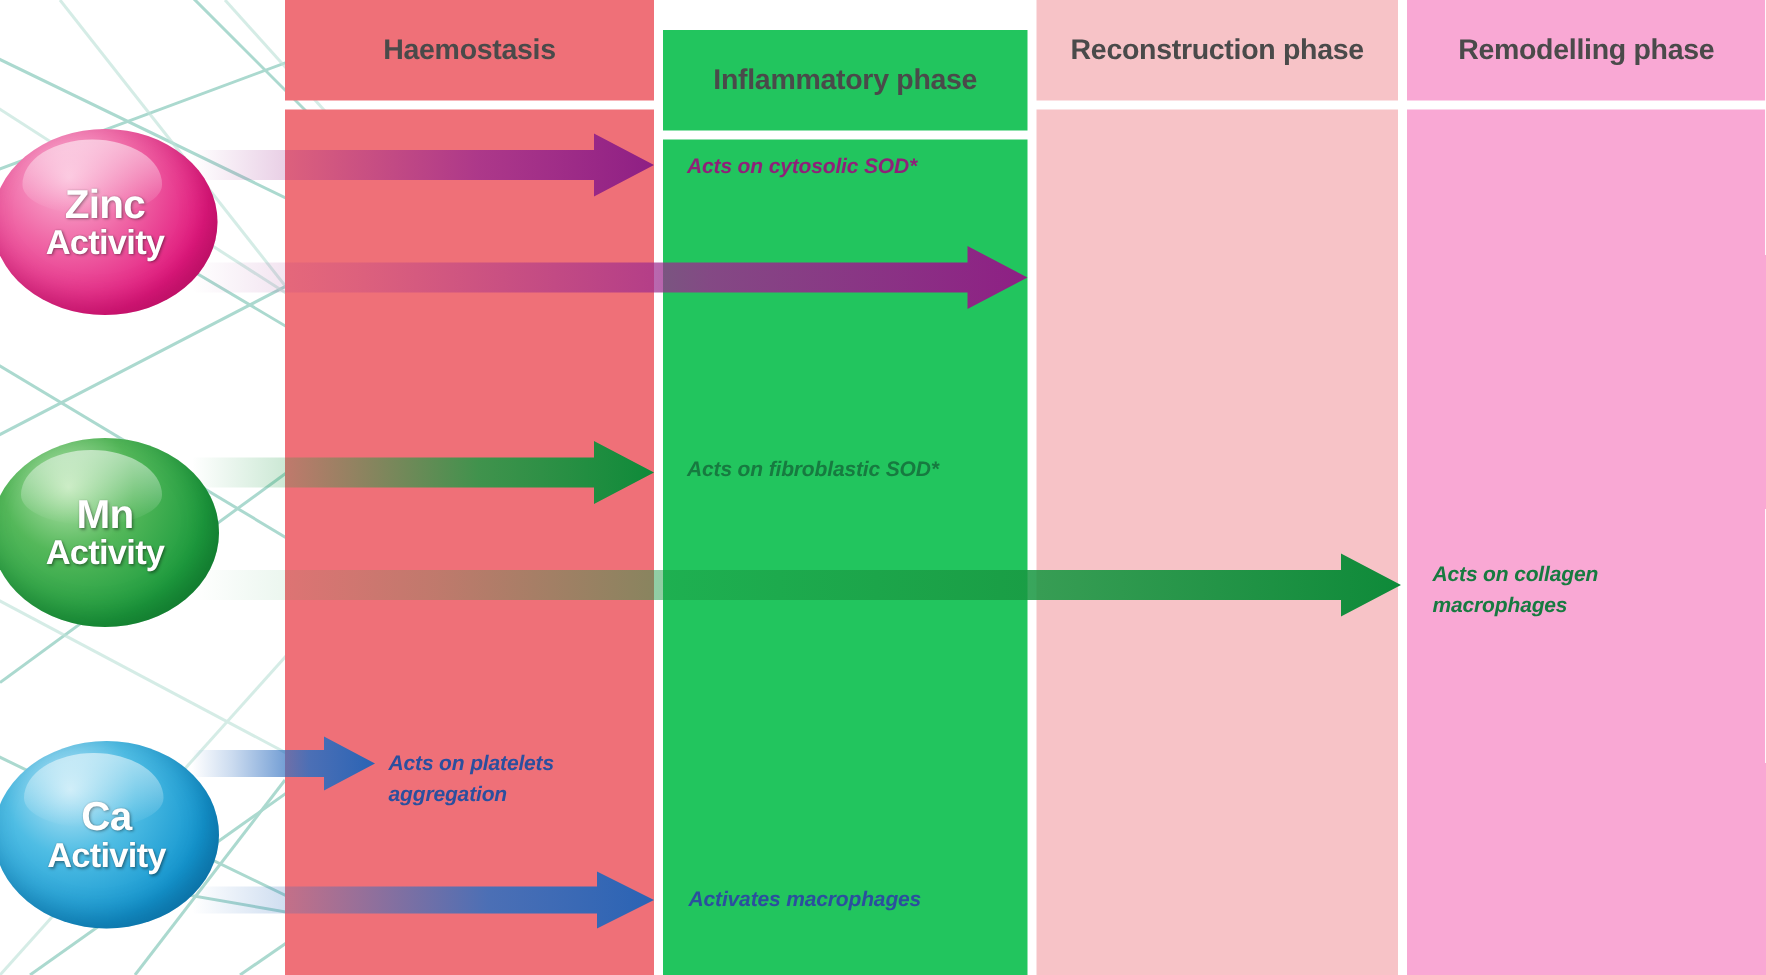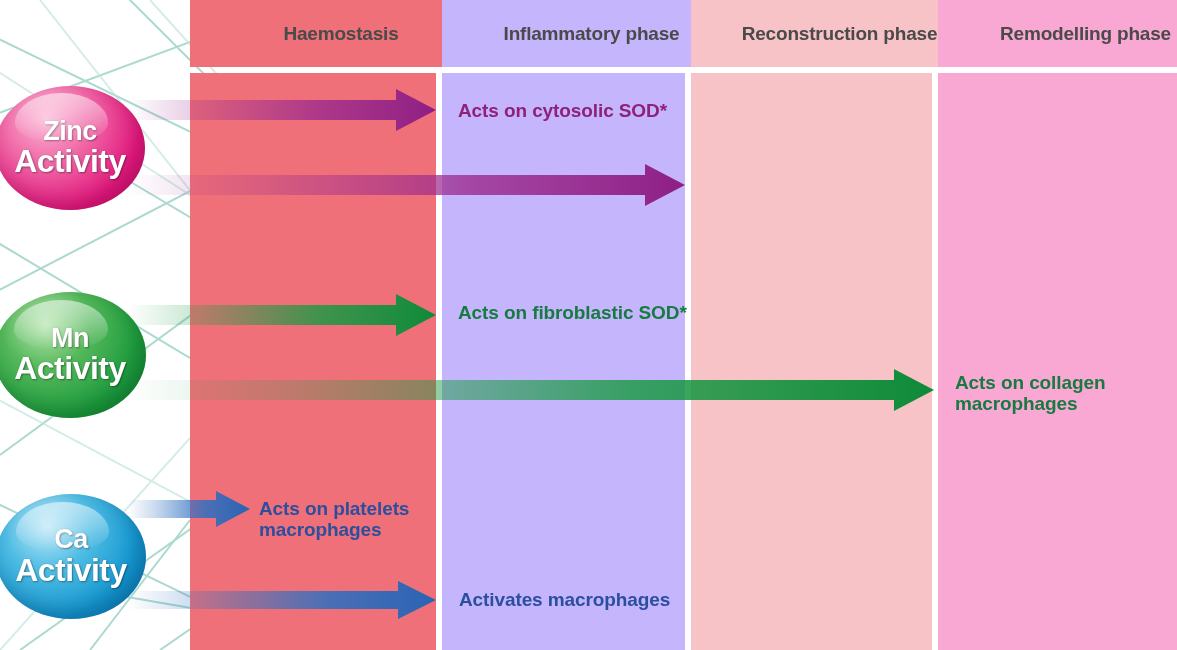--- a/index.html
+++ b/index.html
@@ -29,31 +29,30 @@
   }
   .col-head{
     position:absolute;
     top:0px;
     height:67px;
     z-index:2;
     display:flex;
     align-items:center;
     justify-content:center;
     text-align:center;
-    padding-left:28px;
   }
   .col-head span{
     font-weight:bold;
     font-size:19px;
     line-height:21px;
     color:#4a4a4a;
     letter-spacing:-0.2px;
   }
   .c-haem{left:190px;width:246px;background:#ef7078;}
-  .c-infl{left:442px;width:243px;background:#c4b5fd;}
+  .c-infl{left:442px;width:243px;background:#22c55e;margin-top:20px;}
   .c-recon{left:691px;width:241px;background:#f7c3c7;}
   .c-remod{left:938px;width:239px;background:#f9a8d4;}
 
   
   .sphere{
     position:absolute;
     z-index:6;
     border-radius:50%;
     display:flex;
     flex-direction:column;
@@ -62,21 +61,21 @@
     text-align:center;
   }
   .sphere .lbl{
     color:#ffffff;
     font-weight:bold;
     line-height:1.02;
     text-shadow:1px 1px 2px rgba(0,0,0,.35), 0 0 1px rgba(0,0,0,.3);
     letter-spacing:-0.5px;
   }
   .sphere .l1{font-size:27px;}
-  .sphere .l2{font-size:32px;}
+  .sphere .l2{font-size:23px;}
   .sphere::after{
     content:"";
     position:absolute;
     left:13%;top:6%;
     width:62%;height:40%;
     border-radius:50% 50% 50% 50%/ 60% 60% 40% 40%;
     background:linear-gradient(180deg, rgba(255,255,255,.55), rgba(255,255,255,0));
     pointer-events:none;
   }
   .sph-zinc{
@@ -104,24 +103,25 @@
     z-index:5;
     height:44px;
   }
   .arrow svg{display:block;width:100%;height:100%;}
 
   
   .note{
     position:absolute;
     z-index:7;
     font-weight:bold;
-    font-size:19px;
+    font-size:14px;
     line-height:21px;
     letter-spacing:-0.1px;
     white-space:pre-line;
+    font-style:italic;
   }
   .note-zn{color:#8f2179;}
   .note-mn{color:#177a40;}
   .note-ca{color:#2b4f9e;}
 </style>
 </head>
 <body>
 
 <div class="canvas">
 
@@ -221,21 +221,21 @@
   </div>
   <div class="note note-mn" style="left:955px;top:372px;">Acts on collagen
 macrophages</div>
 
   <div class="arrow" style="left:128px;top:490px;width:122px;height:38px;">
     <svg viewBox="0 0 122 38" preserveAspectRatio="none">
       <path d="M0,10 L88,10 L88,1 L122,19 L88,37 L88,28 L0,28 Z" fill="url(#gradBlue)"></path>
     </svg>
   </div>
   <div class="note note-ca" style="left:259px;top:498px;">Acts on platelets
-macrophages</div>
+aggregation</div>
 
   <div class="arrow" style="left:128px;top:580px;width:308px;height:40px;">
     <svg viewBox="0 0 308 40" preserveAspectRatio="none">
       <path d="M0,11 L270,11 L270,1 L308,20 L270,39 L270,29 L0,29 Z" fill="url(#gradBlue)"></path>
     </svg>
   </div>
   <div class="note note-ca" style="left:459px;top:589px;">Activates macrophages</div>
 
   <div class="sphere sph-zinc">
     <div class="lbl l1">Zinc</div>

